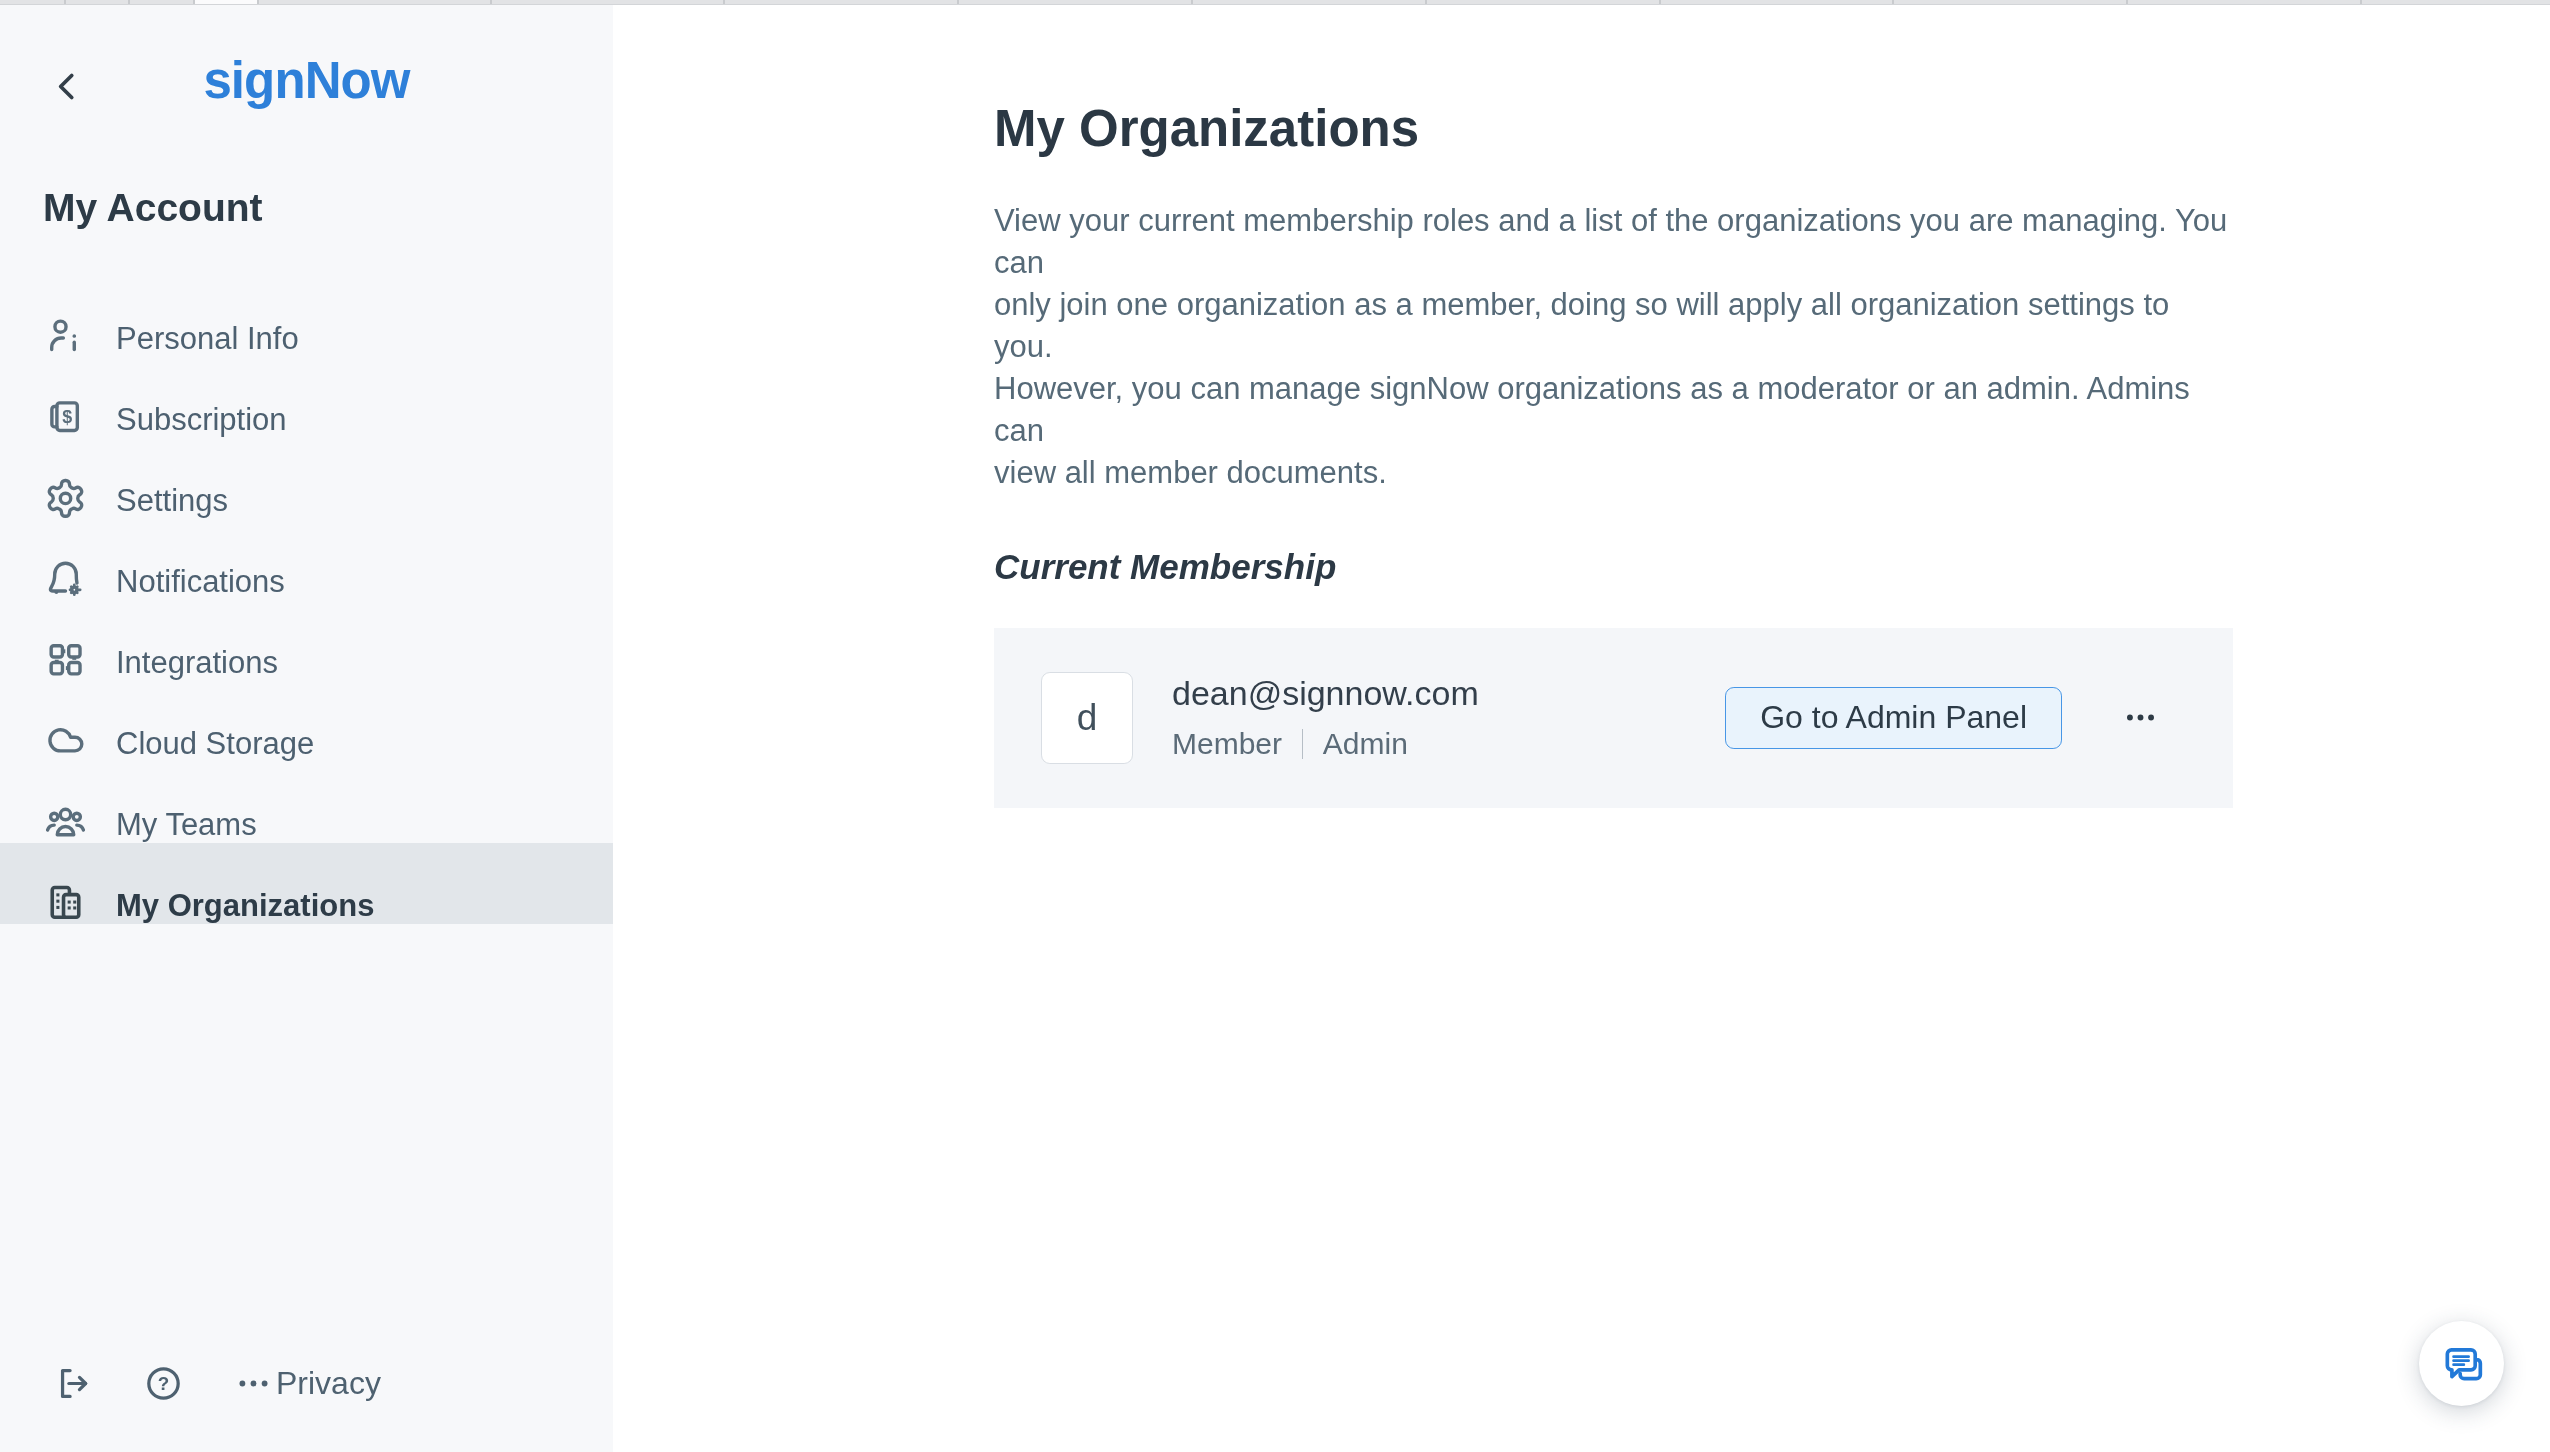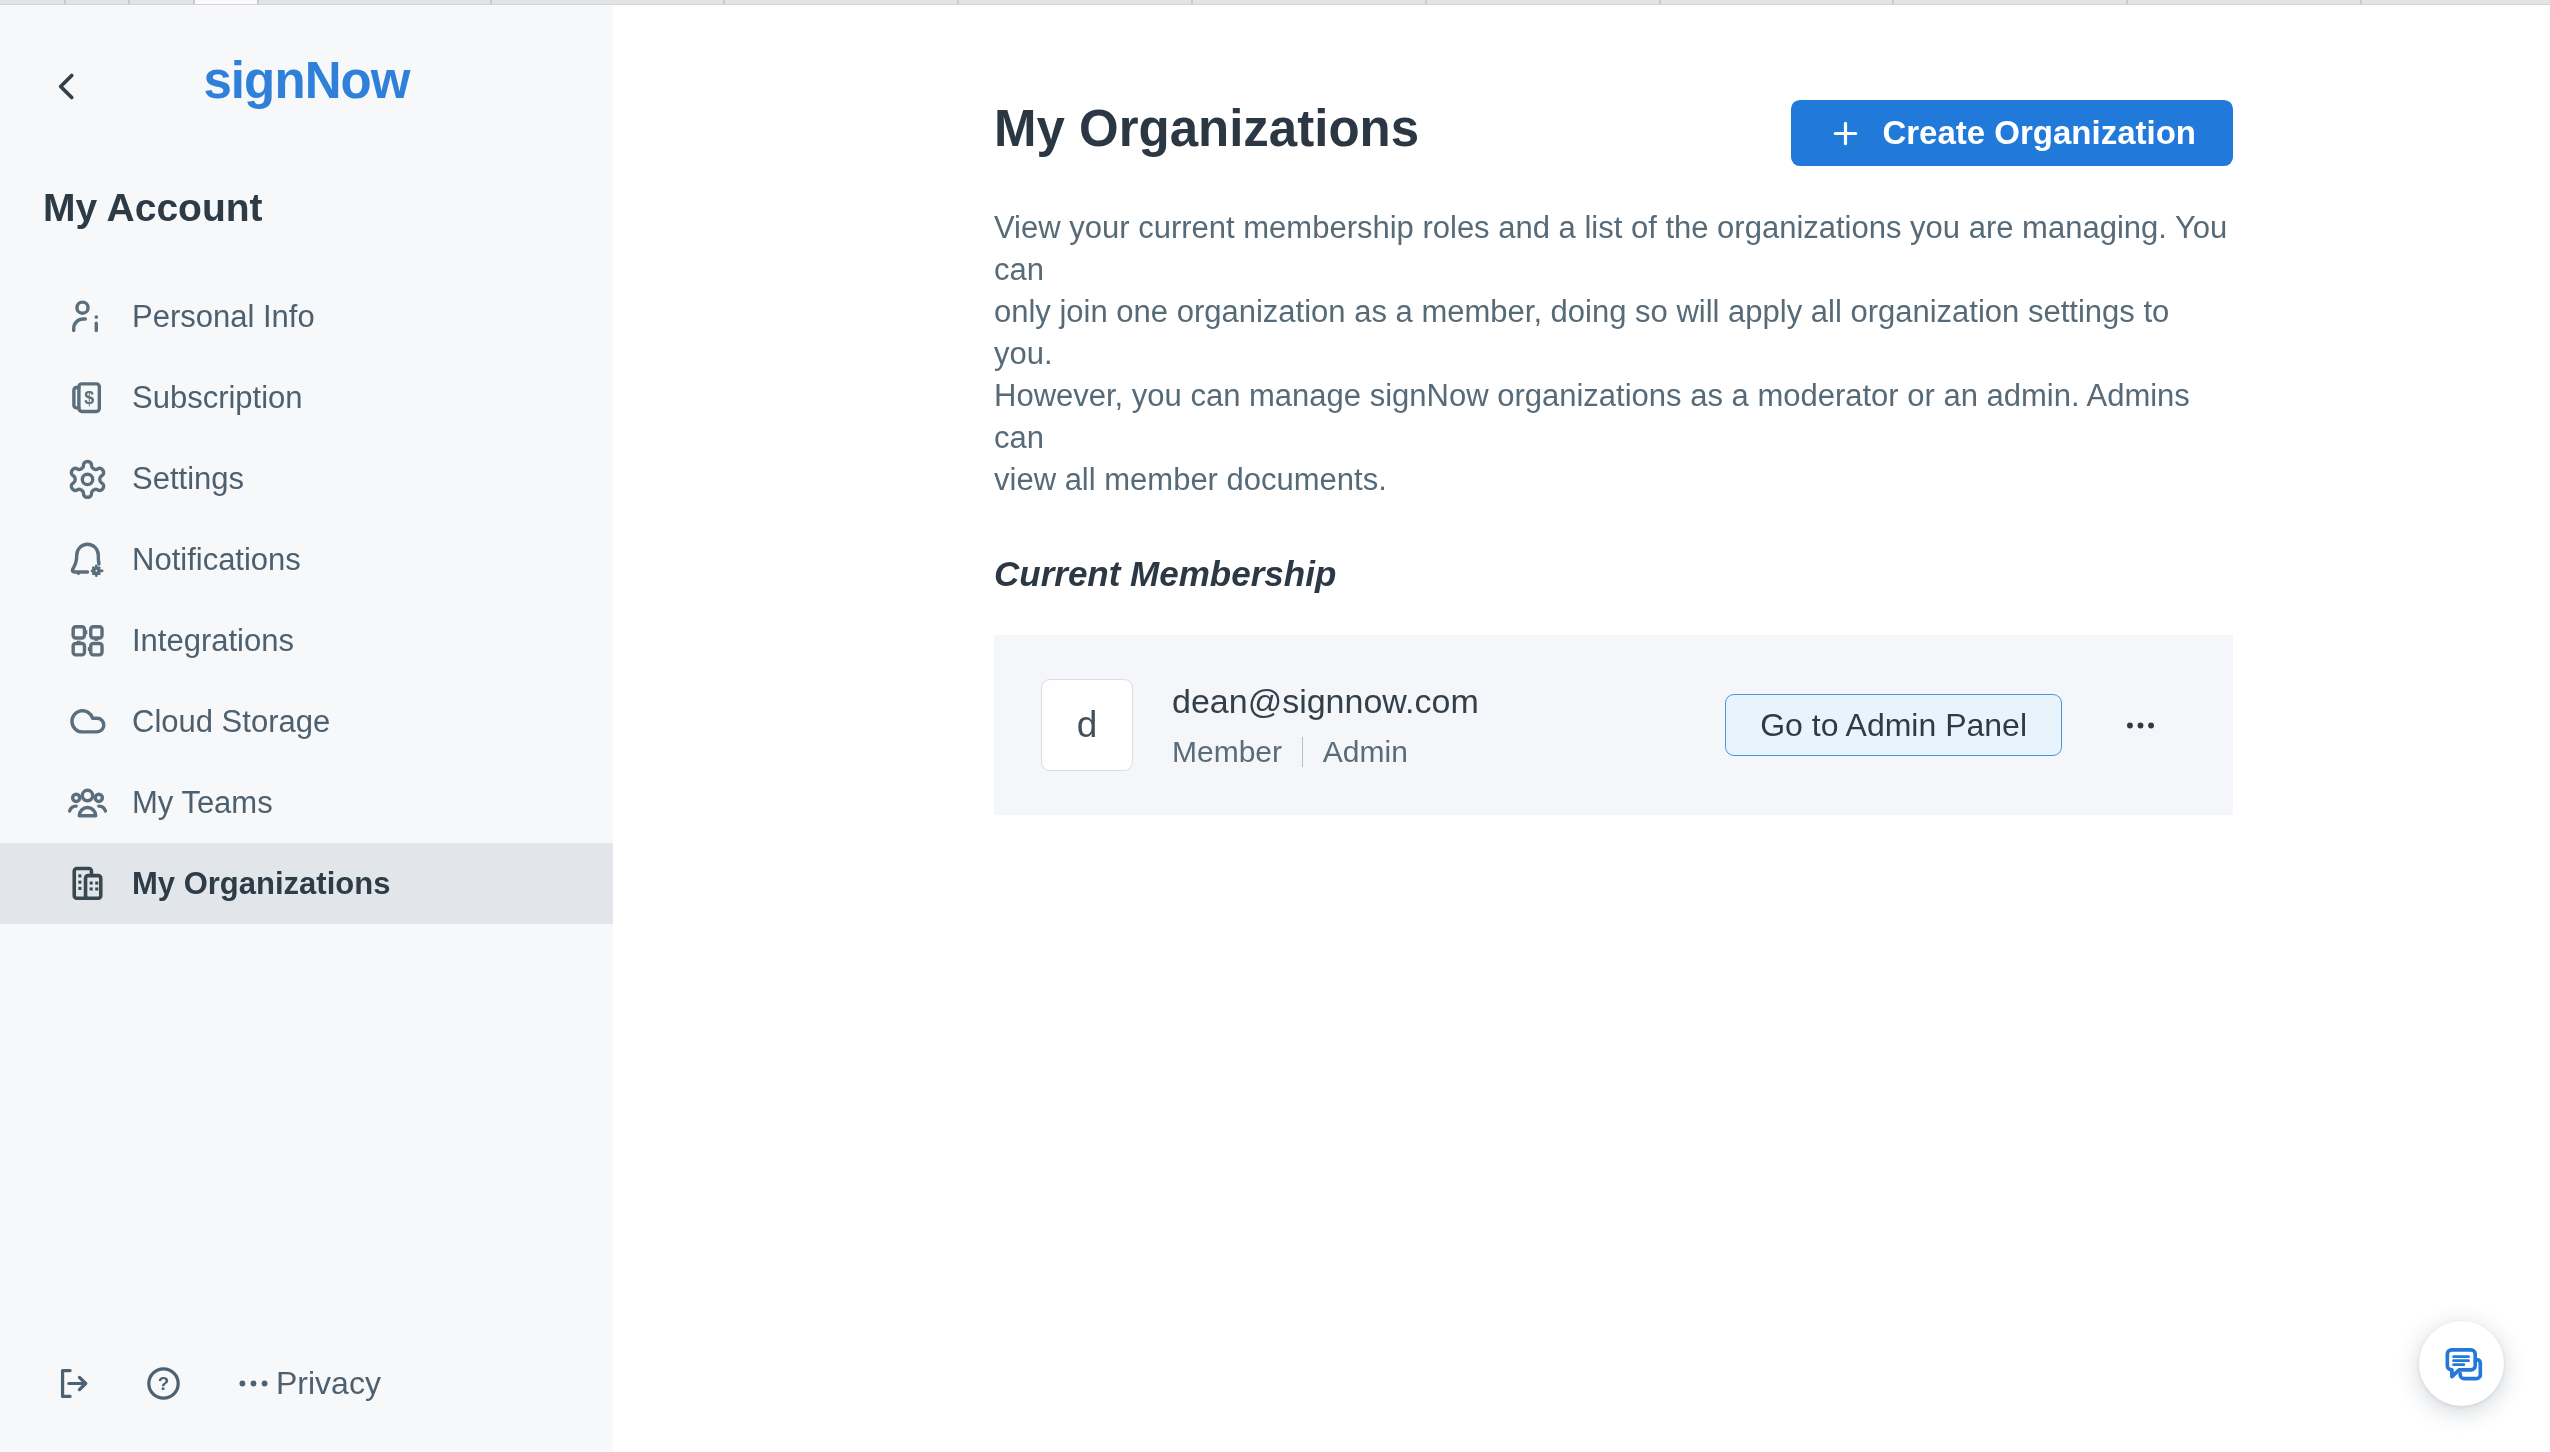--- a/index.html
+++ b/index.html
@@ -23,22 +23,22 @@
   .back-btn { position:absolute; left:41px; top:55px; width:53px; height:53px;
               display:flex; align-items:center; justify-content:center;
               background:none; border:none; cursor:pointer; color:#333f49; }
   .back-btn svg { width:39px; height:39px; }
   .logo { position:absolute; top:46px; left:0; right:0; text-align:center;
           font-size:51px; font-weight:700; letter-spacing:-0.9px; color:#2e80d9; }
   .account-title { position:absolute; top:181px; left:43px;
                    font-size:39px; font-weight:700; color:#2d3b47; }
 
   .nav { position:absolute; top:271px; left:0; right:0; list-style:none; }
-  .nav-item { height:81px; display:flex; align-items:center; gap:23px;
-              padding-left:66px; font-size:31px; color:#4d6070; cursor:pointer; }
+  .nav-item { height:81px; display:flex; align-items:flex-end; gap:29px;
+              padding-left:44px; font-size:31px; color:#4d6070; cursor:pointer; }
   .nav-item svg { width:43px; height:43px; color:#5b6e7c; flex:none; }
   .nav-item.active { background:#e2e6ea; color:#2e3c48; font-weight:700; }
   .nav-item.active svg { color:#39474f; }
 
   .sidebar-footer { position:absolute; left:50px; bottom:44px; height:50px;
                     display:flex; align-items:center; }
   .footer-icon-btn { background:none; border:none; cursor:pointer; color:#4e6170;
                      width:46px; height:46px; display:flex; align-items:center;
                      justify-content:center; }
   .footer-icon-btn svg { width:41px; height:41px; }
@@ -260,28 +260,20 @@
       </button>
       <a class="privacy-link">Privacy</a>
     </div>
   </aside>
 
   <main class="main">
     <div class="main-inner">
 
       <div class="header-row">
         <h1 class="page-title">My Organizations</h1>
-        <button class="create-btn">
-          <span>
-            <svg viewBox="0 0 24 24" fill="none" stroke="currentColor" stroke-width="2.2" stroke-linecap="round">
-              <path d="M12 5v14M5 12h14"></path>
-            </svg>
-          </span>
-          <span>Create Organization</span>
-        </button>
       </div>
 
       <div class="description">
         <div>View your current membership roles and a list of the organizations you are managing. You can</div>
         <div>only join one organization as a member, doing so will apply all organization settings to you.</div>
         <div>However, you can manage signNow organizations as a moderator or an admin. Admins can</div>
         <div>view all member documents.</div>
       </div>
 
       <h3 class="section-title">Current Membership</h3>

